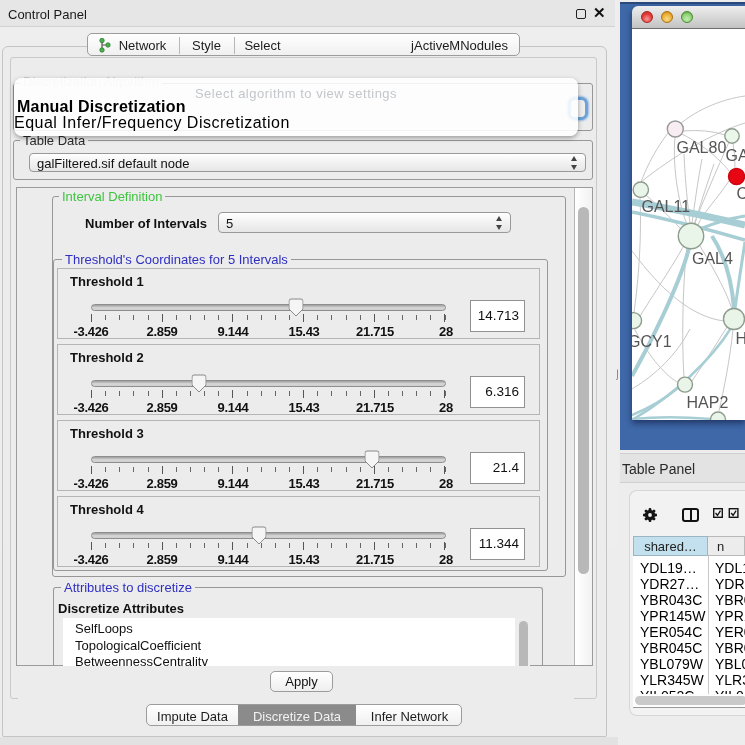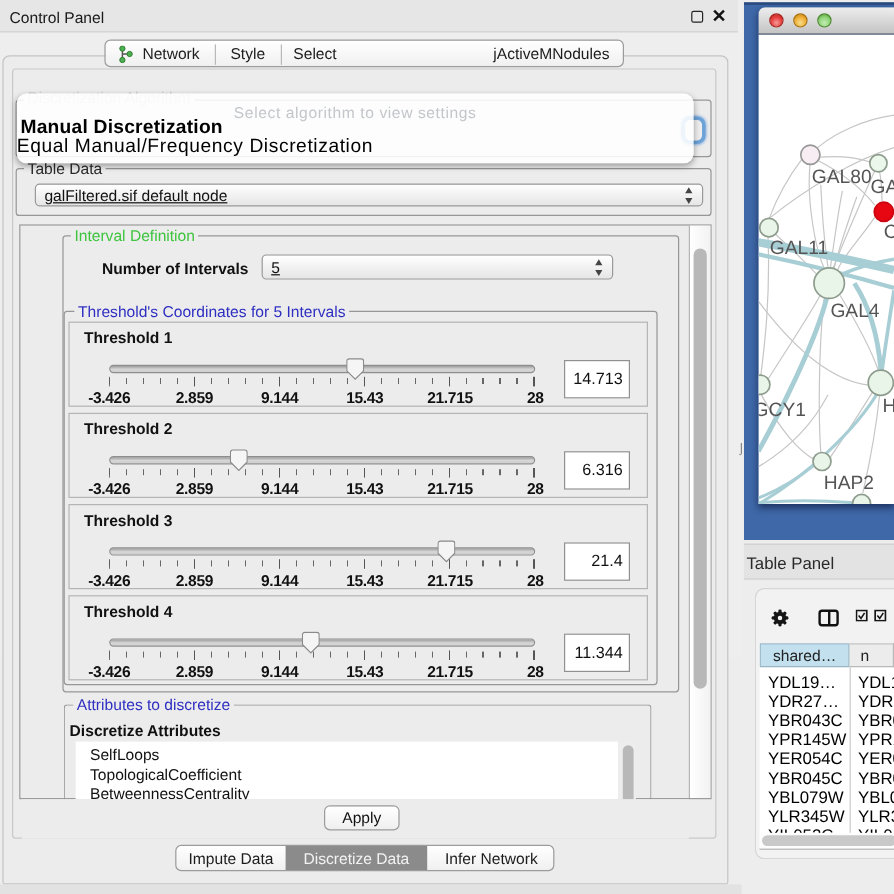--- a/index.html
+++ b/index.html
@@ -3,21 +3,21 @@
 <meta charset="utf-8">
 <style>
 * { margin:0; padding:0; box-sizing:border-box; }
 html,body { width:745px; height:745px; }
 body { font-family:"Liberation Sans",sans-serif; background:#ededed; position:relative; overflow:hidden; }
 .abs { position:absolute; }
 .grp { position:absolute; border:1px solid #979797; border-radius:3px; }
 .grplabel { position:absolute; background:#ececec; padding:0 3px; font-size:13px; line-height:13px; }
 .combo { position:absolute; border:1px solid #999; border-radius:4px;
   background:linear-gradient(#ffffff, #f3f3f3 45%, #e6e6e6); font-size:13px; }
-.combo .txt { position:absolute; left:7px; top:50%; transform:translateY(-50%); color:#111;text-decoration:underline; }
+.combo .txt { position:absolute; left:7px; top:50%; transform:translateY(-50%); color:#111; }
 .stepper { position:absolute; right:6px; top:50%; transform:translateY(-50%); width:9px; height:14px; }
 .stepper:before { content:""; position:absolute; left:1px; top:0; border-left:3.5px solid transparent; border-right:3.5px solid transparent; border-bottom:5px solid #444; }
 .stepper:after { content:""; position:absolute; left:1px; bottom:0; border-left:3.5px solid transparent; border-right:3.5px solid transparent; border-top:5px solid #444; }
 .thr { position:absolute; left:57px; width:483px; height:71px; background:#ececec; border:1px solid #b5b5b5; }
 .thr .tlabel { position:absolute; left:12px; top:5px; font-size:13px; font-weight:bold; color:#111; }
 .track { position:absolute; left:33px; top:35px; width:355px; height:7px; border-radius:4px;
   border:1px solid #8e8e8e; background:linear-gradient(#9d9d9d, #d6d6d6 55%, #cfcfcf); }
 .ticks-min { position:absolute; left:33px; top:46px; width:356px; height:5px;
   background:repeating-linear-gradient(to right, #666 0 1px, transparent 1px 14.14px); }
 .ticks-maj { position:absolute; left:33px; top:45px; width:356px; height:8px;
@@ -182,21 +182,21 @@
     <div class="abs" style="left:91px; top:0; width:118px; height:22px; line-height:21px; text-align:center; background:#8b8b8b;"><span class="tab" style="color:#f2f2f2;">Discretize Data</span></div>
     <div class="abs" style="left:209px; top:0; width:107px; height:22px; line-height:21px; text-align:center;"><span class="tab">Infer Network</span></div>
   </div>
 
   <div class="abs" style="left:0; top:737px; width:618px; height:8px; background:#e2e2e2;"></div>
 </div>
 
 <div class="abs" style="left:14px; top:78px; width:564px; height:58px; background:rgba(255,255,255,0.88); border-radius:8px; box-shadow:0 2px 5px rgba(0,0,0,0.35);">
   <div class="abs" style="left:0; top:8px; width:100%; text-align:center; font-size:13px; letter-spacing:0.5px; color:#c3c6ca;">Select algorithm to view settings</div>
   <div class="abs" style="left:3px; top:20px; font-size:16px; letter-spacing:0.2px; font-weight:bold; color:#000;">Manual Discretization</div>
-  <div class="abs" style="left:0px; top:36px; font-size:16px; letter-spacing:0.5px; color:#000;">Equal Manual/Frequency Discretization</div>
+  <div class="abs" style="left:0px; top:36px; font-size:16px; letter-spacing:0.5px; color:#000;">Equal Infer/Frequency Discretization</div>
 </div>
 
 <div class="abs" style="left:620px; top:2px; width:125px; height:448px; background:#3e68a8; border-top:2px solid #2a4a7d;"></div>
 
 <div class="abs" style="left:632px; top:6px; width:113px; height:414px; border-radius:6px 0 0 0; overflow:hidden; box-shadow:0 3px 6px rgba(0,0,30,0.5);">
   <div class="abs" style="left:0; top:0; width:113px; height:23px; background:linear-gradient(#eeeeee,#c3c3c3); border-bottom:1px solid #6e6e6e;">
     <div class="abs" style="left:9px; top:11.2px; width:12px; height:12px; border-radius:50%; background:radial-gradient(circle at 50% 70%, #f59a96, #e63c3c 55%, #c02e28 90%); border:1px solid #a8251f; transform:translateY(-50%);"></div>
     <div class="abs" style="left:29px; top:11.2px; width:12px; height:12px; border-radius:50%; background:radial-gradient(circle at 50% 70%, #f7dd8a, #efae35 55%, #cd8a12 90%); border:1px solid #a97410; transform:translateY(-50%);"></div>
     <div class="abs" style="left:49px; top:11.2px; width:12px; height:12px; border-radius:50%; background:radial-gradient(circle at 50% 70%, #c4ecb4, #8ed377 55%, #5aa23c 90%); border:1px solid #4d8c30; transform:translateY(-50%);"></div>
   </div>

